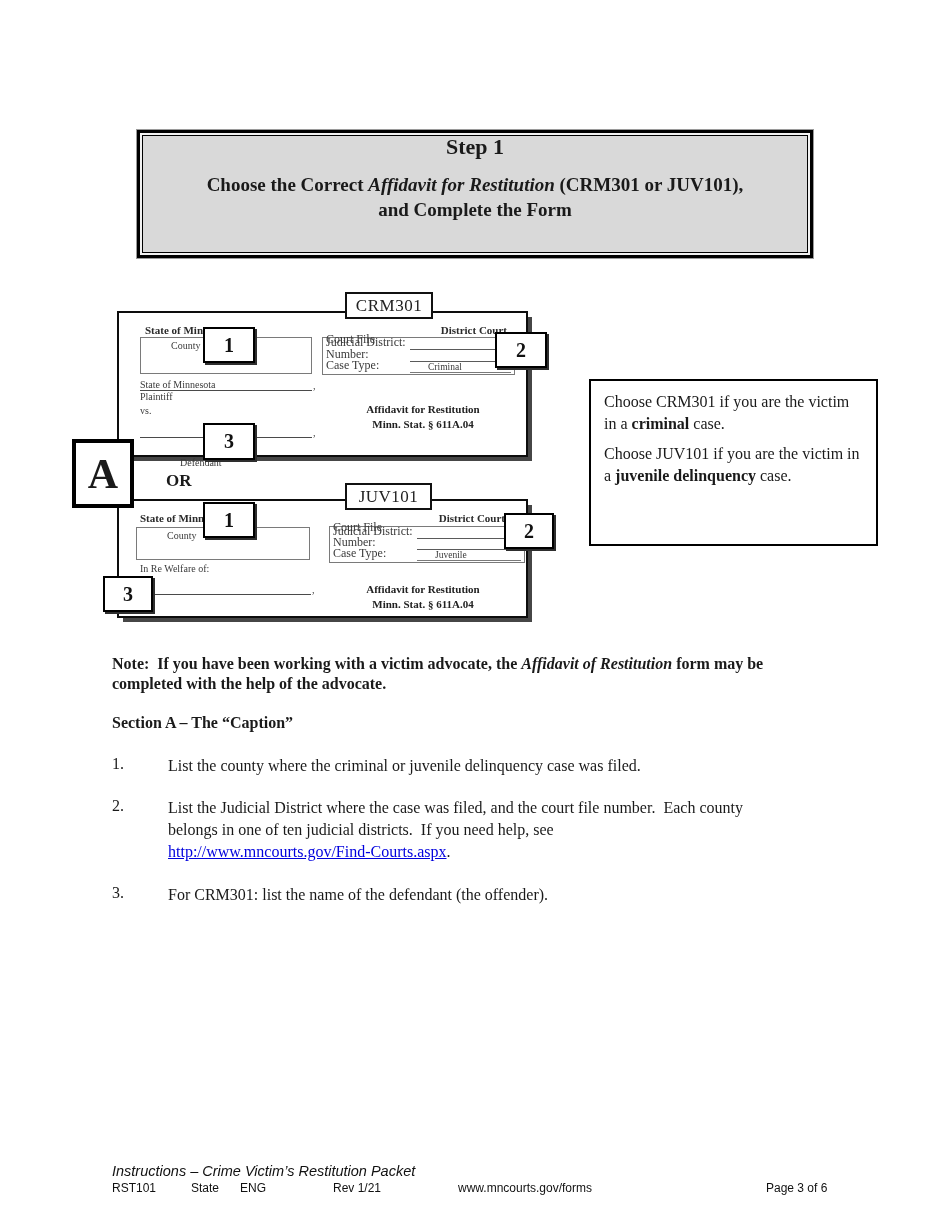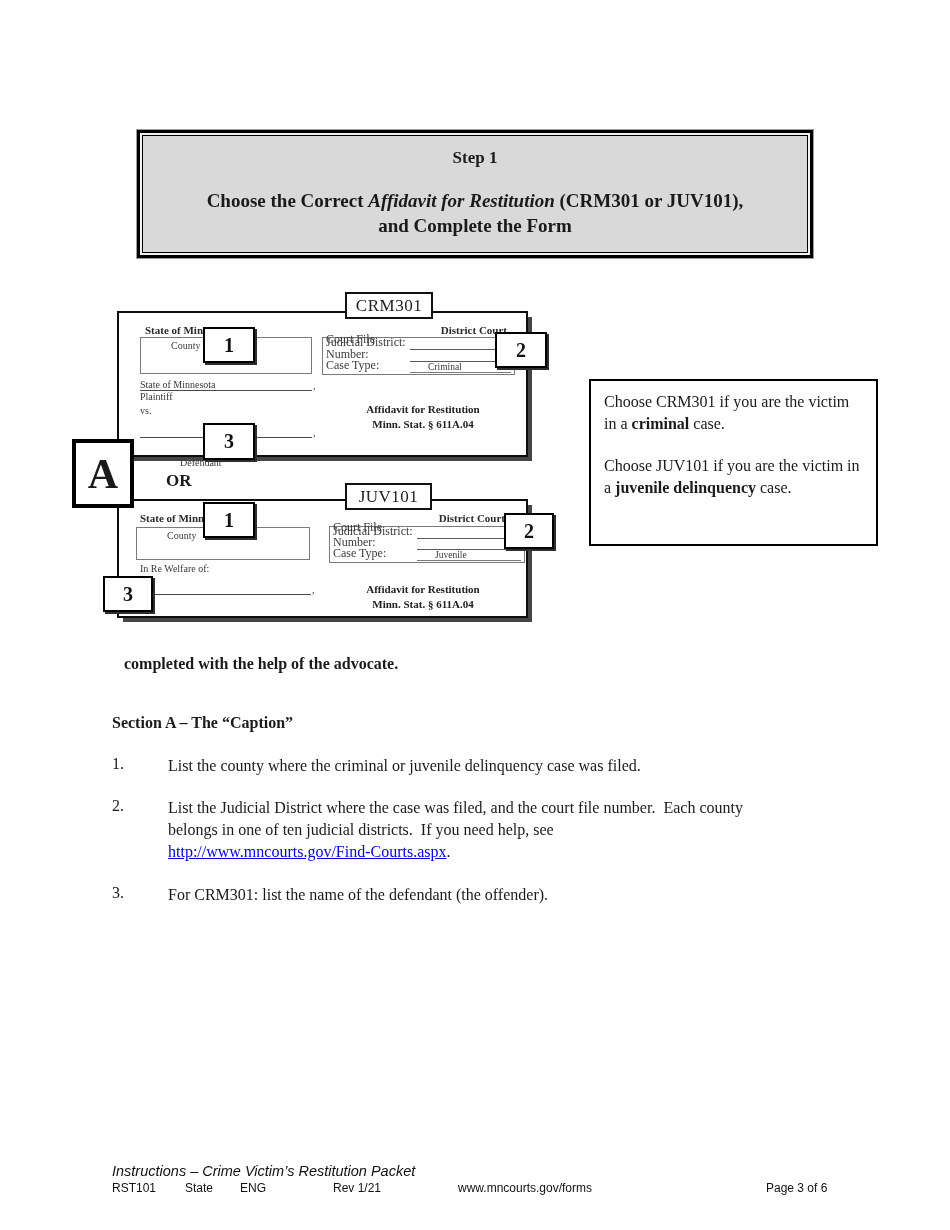--- a/index.html
+++ b/index.html
@@ -15,22 +15,22 @@
   
   .step-box {
     left: 137px; top: 130px; width: 676px; height: 128px;
     background: #d9d9d9;
     border: 3px solid #000;
     box-shadow: 0 0 0 1px #9a9a9a,
                 inset 0 0 0 2px #f2f2f2,
                 inset 0 0 0 3px #000;
     text-align: center;
   }
-  .step-title { margin-top: 15px; font-size: 17px; font-weight: bold; }
-  .step-sub   { margin-top: 20px; font-size: 19px; font-weight: bold; line-height: 25px; }
+  .step-title { margin-top: 1px; font-size: 22px; font-weight: bold; }
+  .step-sub   { margin-top: 12px; font-size: 19px; font-weight: bold; line-height: 25px; }
 
   
   .form-sheet {
     background: #fff;
     border: 2px solid #0d0d0d;
     box-shadow: 5px 5px 0 -1px #464646;
     z-index: 1;
   }
   .crm-form { left: 117px; top: 311px; width: 411px; height: 146px; }
   .juv-form { left: 117px; top: 499px; width: 411px; height: 119px; }
@@ -78,21 +78,21 @@
     font-size: 42px; font-weight: bold; z-index: 4;
   }
   .or-label { left: 166px; top: 471px; font-size: 17px; font-weight: bold; z-index: 2; }
 
   
   .side-note {
     left: 589px; top: 379px; width: 289px; height: 167px;
     border: 2px solid #000; padding: 10px 13px;
     font-size: 16px; line-height: 21.5px; color: #1a1a1a;
   }
-  .side-note p + p { margin-top: 21px; }
+  .side-note p + p { margin-top: 9px; }
 
   
   .note-para { left: 112px; top: 654px; font-size: 16px; font-weight: bold; line-height: 20px; }
   .section-heading { left: 112px; top: 714px; font-size: 16px; font-weight: bold; text-align: right; }
   .list-num  { font-size: 16px; }
   .list-text { font-size: 16px; line-height: 22px; }
   .list-text .line { display: block; }
   a.doc-link { color: #0000dd; text-decoration: underline; }
 
   
@@ -206,21 +206,22 @@
     <div class="abs callout" style="left:-16px; top:75px; width:50px; height:36px;">3</div>
   </div>
   <div class="abs tab-label juv-tab">JUV101</div>
 
   <div class="abs side-note">
     <p><span>Choose CRM301 if you are the victim in a </span><b>criminal</b><span> case.</span></p>
     <p><span>Choose JUV101 if you are the victim in a </span><b>juvenile delinquency</b><span> case.</span></p>
   </div>
 
   <div class="abs note-para">
-    <span class="line pre" style="display:block;margin-left:12px;">completed with the help of the advocate.</span>
+    <span class="line pre" style="display:block;"><span>Note:  If you have been working with a victim advocate, the </span><i>Affidavit of Restitution</i><span> form may be</span></span>
+    <span class="line pre" style="display:block;">completed with the help of the advocate.</span>
   </div>
 
   <div class="abs section-heading">Section A – The “Caption”</div>
 
   <div class="abs list-num" style="left:112px; top:755px;">1.</div>
   <div class="abs list-text pre" style="left:168px; top:755px;">List the county where the criminal or juvenile delinquency case was filed.</div>
 
   <div class="abs list-num" style="left:112px; top:797px;">2.</div>
   <div class="abs list-text" style="left:168px; top:797px;">
     <span class="line pre">List the Judicial District where the case was filed, and the court file number.  Each county</span>
@@ -228,19 +229,19 @@
     <span class="line pre"><a class="doc-link" href="#">http://www.mncourts.gov/Find-Courts.aspx</a><span>.</span></span>
   </div>
 
   <div class="abs list-num" style="left:112px; top:884px;">3.</div>
   <div class="abs list-text" style="left:168px; top:884px;">
     <span class="line pre">For CRM301: list the name of the defendant (the offender).</span>
   </div>
 
   <div class="abs footer-line1">Instructions – Crime Victim’s Restitution Packet</div>
   <span class="abs footer-item" style="left:112px;">RST101</span>
-  <span class="abs footer-item" style="left:185px;">State</span>
+  <span class="abs footer-item" style="left:191px;">State</span>
   <span class="abs footer-item" style="left:240px;">ENG</span>
   <span class="abs footer-item" style="left:333px;">Rev 1/21</span>
   <span class="abs footer-item" style="left:458px;">www.mncourts.gov/forms</span>
   <span class="abs footer-item" style="left:766px;">Page 3 of 6</span>
 
 </div>
 
 </body></html>

